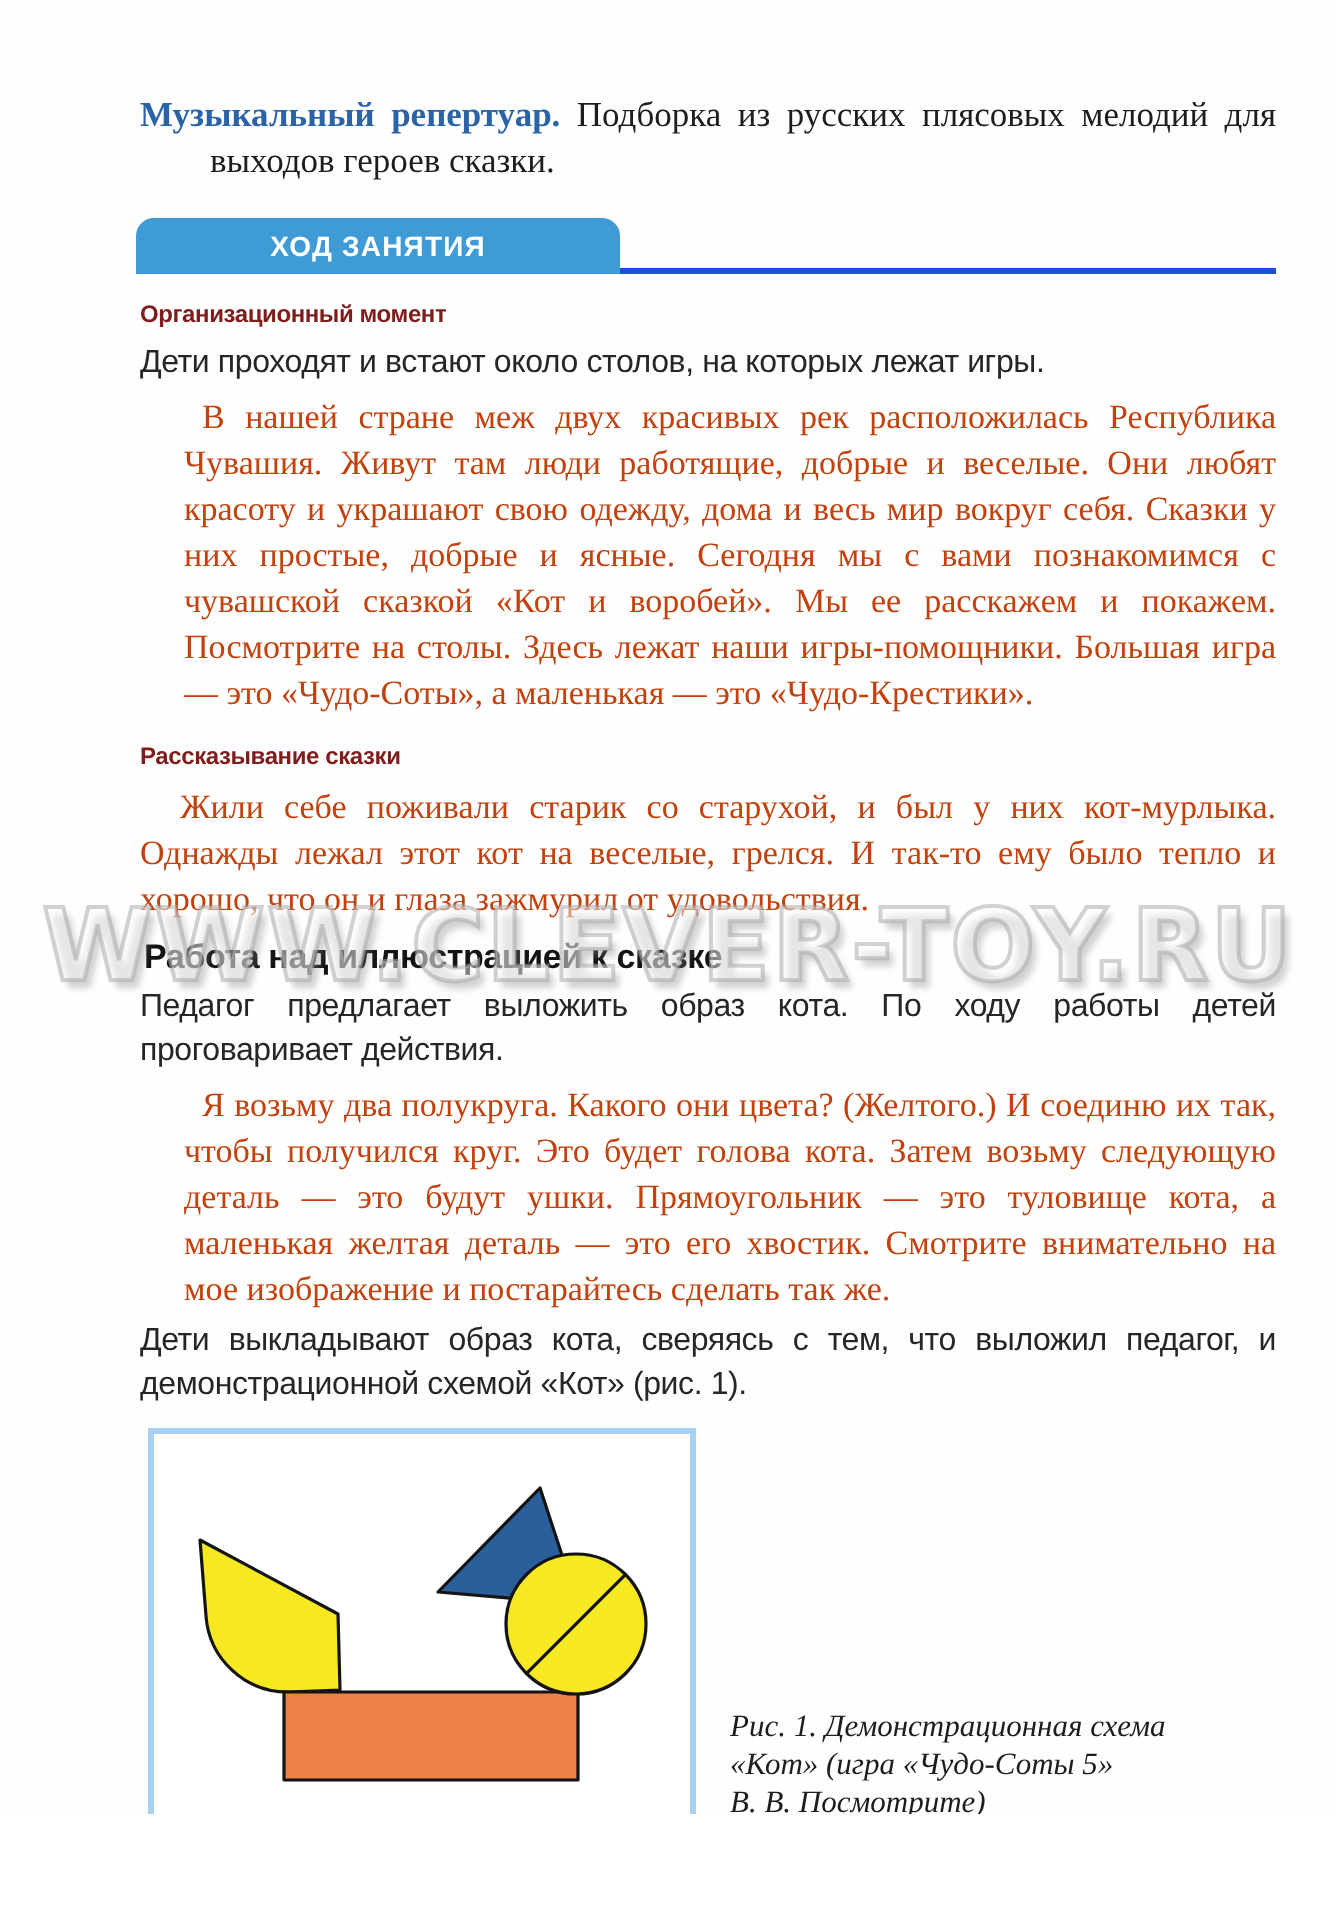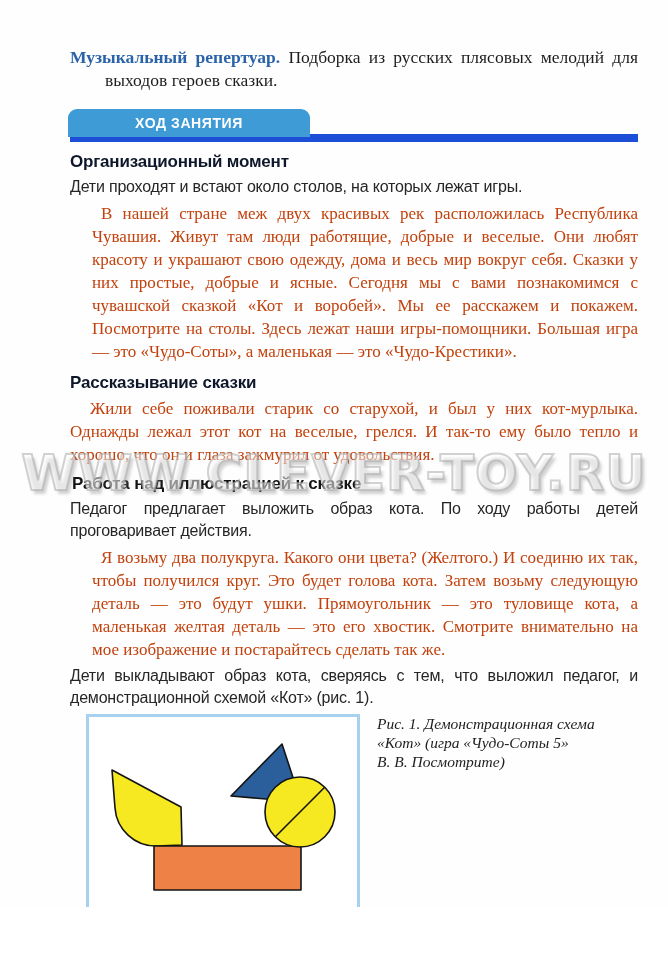--- a/index.html
+++ b/index.html
@@ -12,51 +12,51 @@
   .content { position:absolute; left:70px; right:30px; top:46px; }
 
   
   .serif { font-family:"Liberation Serif", serif; font-size:17px; line-height:23px; color:#c2410c; }
   .sans  { font-family:"Liberation Sans", sans-serif; font-size:16px; line-height:22px; color:#262626; letter-spacing:-0.2px; }
 
   .lead { font-family:"Liberation Serif", serif; font-size:17.5px; line-height:23px;
           padding-left:35px; text-indent:-35px; text-align:justify; margin:0; }
   .lead .lead-label { color:#2a63a8; font-weight:bold; }
 
-  .banner-row { margin-top:14px; border-bottom:8px solid #1d4ed8; height:28px; position:relative; }
+  .banner-row { margin-top:14px; border-bottom:3px solid #1d4ed8; height:28px; position:relative; }
   .banner-tab {
     position:absolute; left:-2px; bottom:-3px; width:242px; height:28px;
     background:#3e9bd6; border-radius:9px 9px 0 0;
     font-family:"Liberation Sans", sans-serif; font-weight:bold; font-size:14px;
     color:#ffffff; letter-spacing:0.6px; text-align:center; line-height:29px;
   }
 
-  h3.sub { font-family:"Liberation Sans", sans-serif; font-weight:bold; font-size:17px;
-           color:#0f172a; margin:10px 0 0 0; line-height:20px; letter-spacing:-0.2px; }
+  h3.sub { font-family:"Liberation Sans", sans-serif; font-weight:bold; font-size:12px;
+           color:#7f1d1d; margin:10px 0 0 0; line-height:20px; letter-spacing:-0.2px; }
   h4.sub-black { font-family:"Liberation Sans", sans-serif; font-weight:bold; font-size:17px;
            color:#141414; margin:8px 0 0 2px; line-height:20px; letter-spacing:-0.2px; }
 
   p.direction { margin:4px 0 0 0; text-align:justify; }
   p.story { margin:4px 0 0 0; text-align:justify; text-indent:20px; }
   .quote { margin:4px 0 0 22px; text-align:justify; text-indent:9px; }
   .quote .italic { }
 
   
   .watermark {
     position:absolute; left:50%; top:444px; transform:translateX(-50%);
     white-space:nowrap; pointer-events:none; z-index:5;
     font-family:"DejaVu Sans", sans-serif; font-weight:bold; font-size:50px;
     letter-spacing:1px;
     color:rgba(255,255,255,0.45);
     -webkit-text-stroke:2px rgba(172,172,172,0.55);
     text-shadow:3px 4px 3px rgba(125,125,125,0.35);
   }
 
   
-  .figure-row { position:absolute; left:86px; right:28px; top:714px; display:flex; }
+  .figure-row { position:absolute; left:74px; right:28px; top:714px; display:flex; align-items:flex-end; }
   .figure-box {
     width:268px; height:192px; background:#ffffff;
     border:3px solid #a7d1ee; flex:0 0 auto;
   }
   .figure-box svg { display:block; }
   .fig-shape { stroke:#141414; stroke-width:1.6; stroke-linejoin:round; }
   .fig-line  { stroke:#141414; stroke-width:1.6; }
   .figure-caption {
     margin-left:17px; margin-bottom:1px;
     font-family:"Liberation Serif", serif; font-style:italic;

